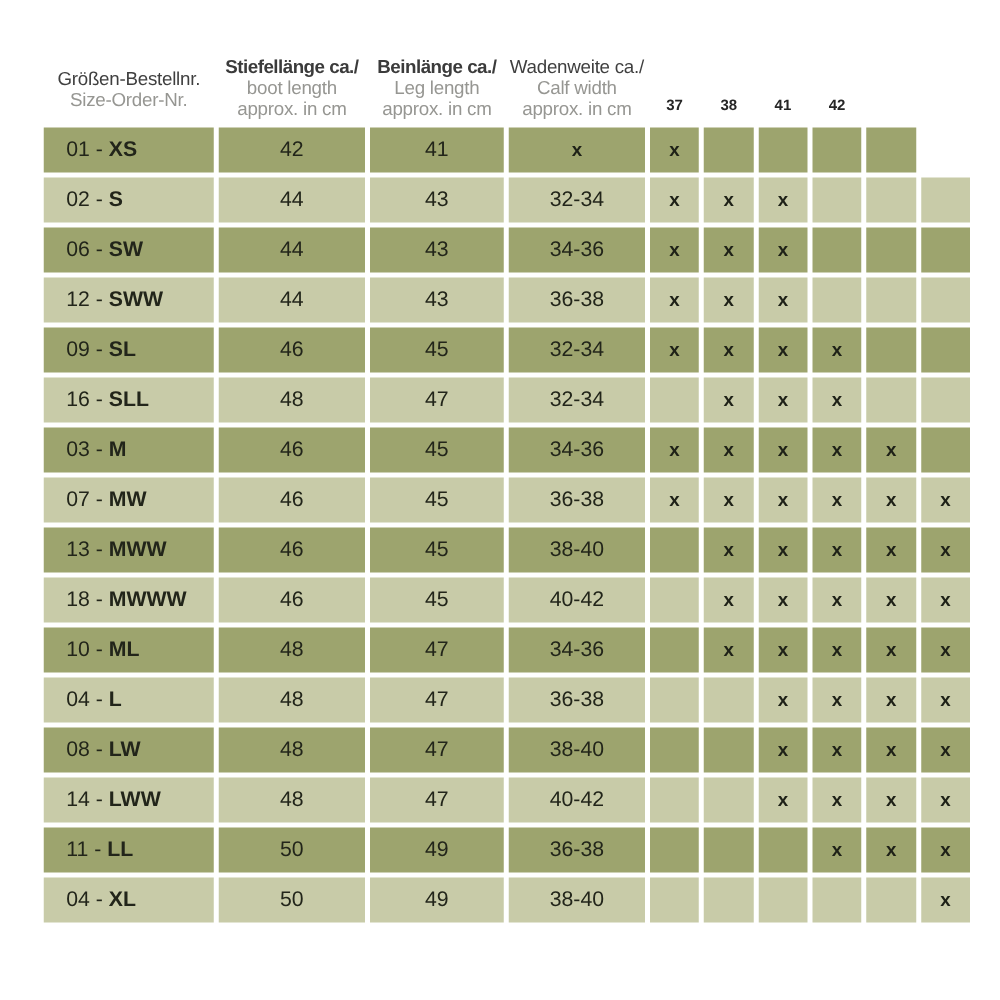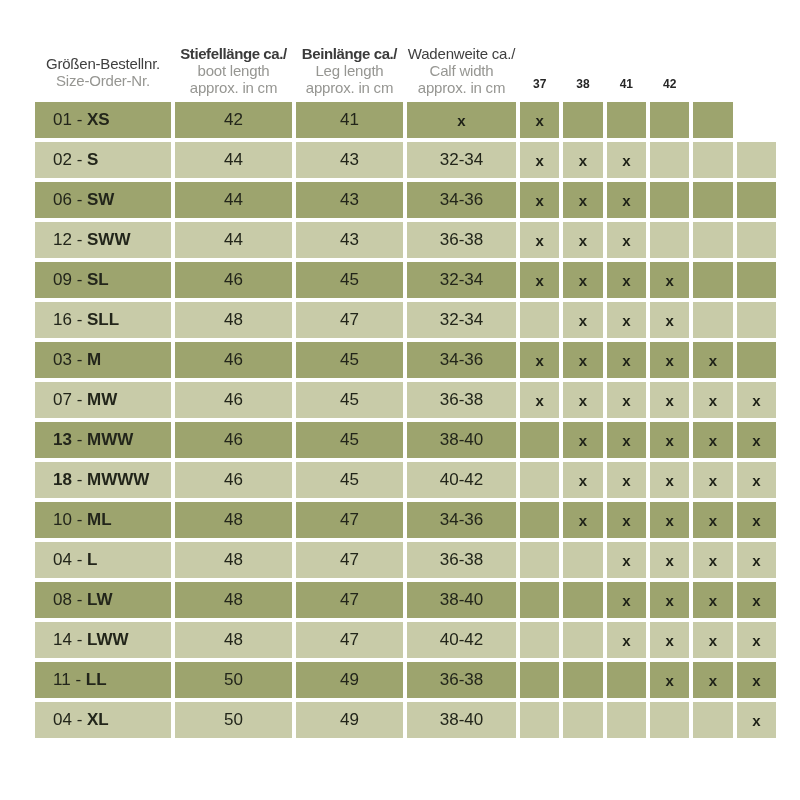--- a/index.html
+++ b/index.html
@@ -57,21 +57,21 @@
     background: var(--row-bg);
   }
   .row.dark  { --row-bg: var(--row-dark); }
   .row.light { --row-bg: var(--row-light); }
   .cell.label {
     justify-content: flex-start;
     padding-left: 18px;
     white-space: pre;
   }
   .cell .code { font-weight: bold; }
-  .row.boldnum .num { font-weight: bold; }
+  .row.boldnum .num { font-weight: normal; }
   .cell.mark { font-weight: bold; font-size: 15px; color: #1e2117; }
 </style>
 </head>
 <body>
 
 <div class="size-table">
   <div class="grid header">
     <div class="hcell c1">
       <div class="h-dark">Größen-Bestellnr.</div>
       <div class="h-gray">Size-Order-Nr.</div>

